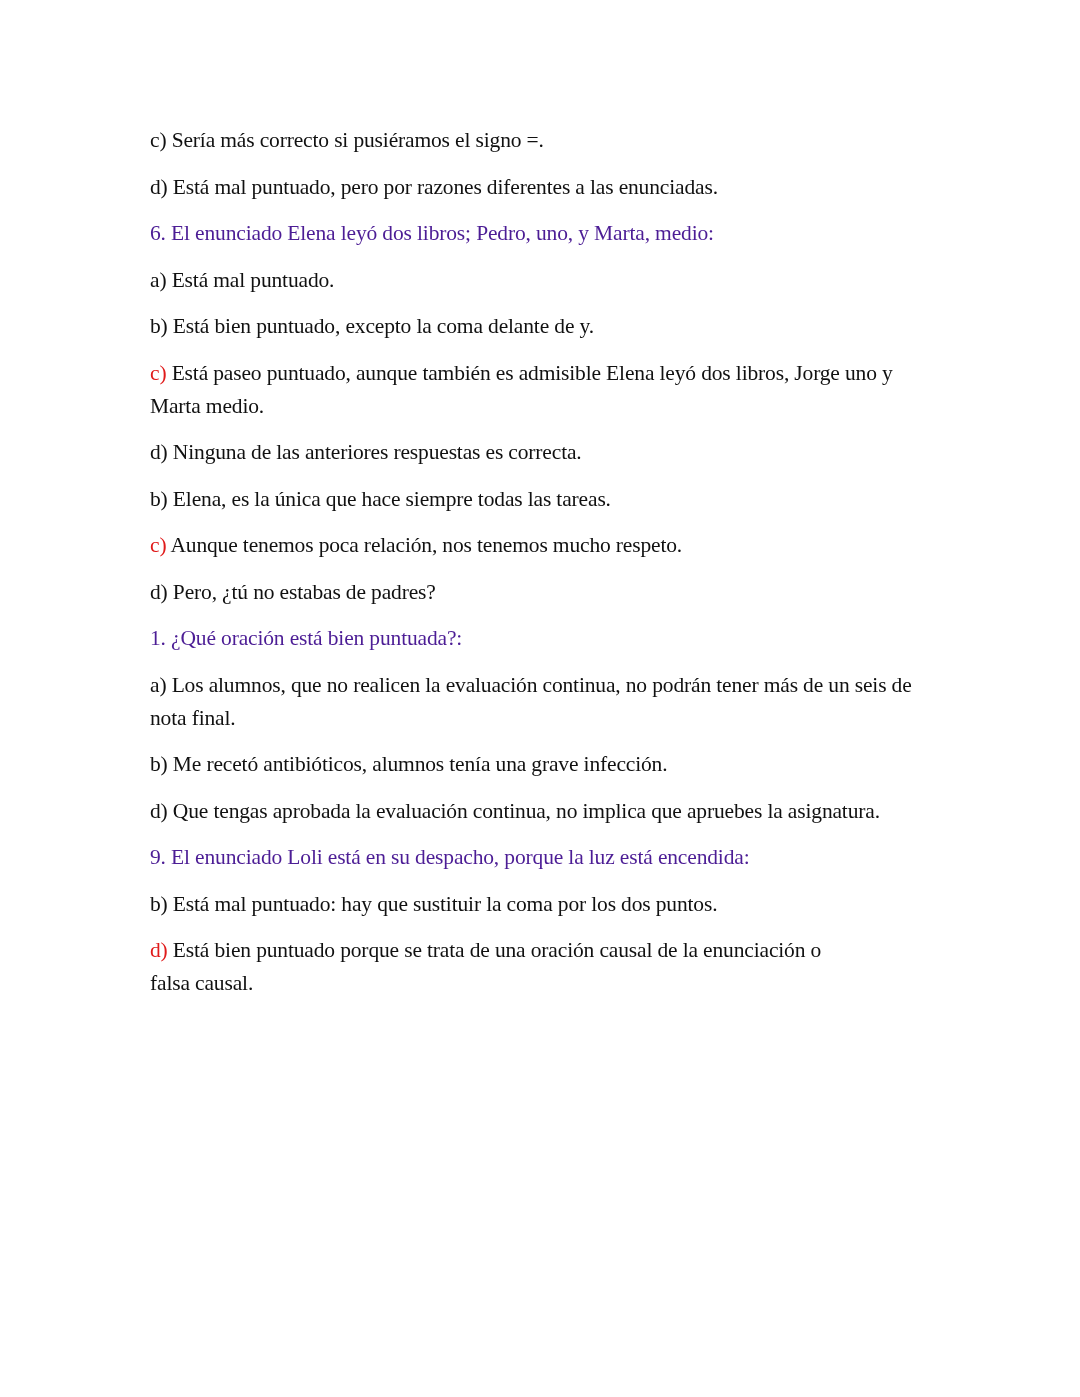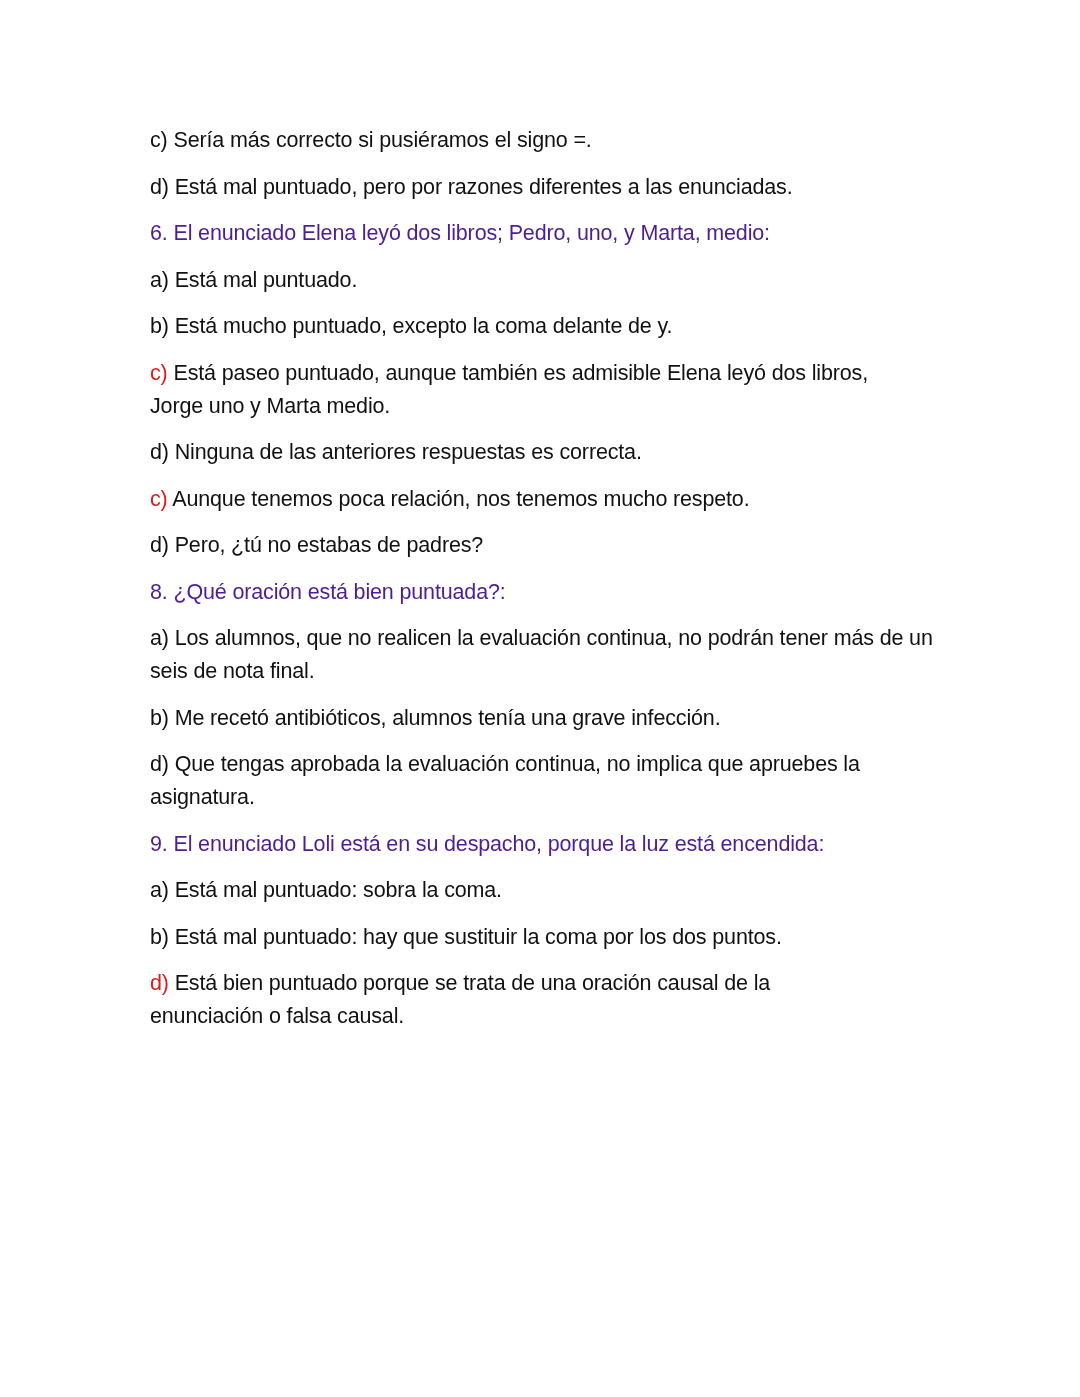--- a/index.html
+++ b/index.html
@@ -20,20 +20,21 @@
       left: 150px;
       top: 124px;
       width: 790px;
     }
     .line {
       font-size: 21.5px;
       line-height: 33px;
       margin: 0 0 13.5px 0;
       letter-spacing: -0.15px;
       word-spacing: 0px;
+      font-family: Liberation Serif, serif;
     }
     .question {
       color: #4c1d95;
     }
     .option {
       color: #111111;
     }
     .marker {
       color: #111111;
     }
@@ -46,43 +47,43 @@
 
 <div class="page">
   <p class="line option"><span class="marker">c)</span><span style="white-space:pre-wrap"> Sería más correcto si pusiéramos el signo =.</span></p>
 
   <p class="line option"><span class="marker">d)</span><span style="white-space:pre-wrap"> Está mal puntuado, pero por razones diferentes a las enunciadas.</span></p>
 
   <p class="line question">6. El enunciado Elena leyó dos libros; Pedro, uno, y Marta, medio:</p>
 
   <p class="line option"><span class="marker">a)</span><span style="white-space:pre-wrap"> Está mal puntuado.</span></p>
 
-  <p class="line option"><span class="marker">b)</span><span style="white-space:pre-wrap"> Está mucho puntuado, excepto la coma delante de y.</span></p>
+  <p class="line option"><span class="marker">b)</span><span style="white-space:pre-wrap"> Está bien puntuado, excepto la coma delante de y.</span></p>
 
   <p class="line option" style="width:760px"><span class="marker correct">c)</span><span style="white-space:pre-wrap"> Está paseo puntuado, aunque también es admisible Elena leyó dos libros, Jorge uno y Marta medio.</span></p>
 
   <p class="line option"><span class="marker">d)</span><span style="white-space:pre-wrap"> Ninguna de las anteriores respuestas es correcta.</span></p>
 
 
 
+  <p class="line option"><span class="marker">b)</span><span style="white-space:pre-wrap"> Elena, es la única que hace siempre todas las tareas.</span></p>
 
   <p class="line option"><span class="marker correct">c)</span><span style="white-space:pre-wrap"> Aunque tenemos poca relación, nos tenemos mucho respeto.</span></p>
 
   <p class="line option"><span class="marker">d)</span><span style="white-space:pre-wrap"> Pero, ¿tú no estabas de padres?</span></p>
 
-  <p class="line question">8. ¿Qué oración está bien puntuada?:</p>
+  <p class="line question">1. ¿Qué oración está bien puntuada?:</p>
 
   <p class="line option" style="width:785px"><span class="marker">a)</span><span style="white-space:pre-wrap"> Los alumnos, que no realicen la evaluación continua, no podrán tener más de un seis de nota final.</span></p>
 
   <p class="line option"><span class="marker">b)</span><span style="white-space:pre-wrap"> Me recetó antibióticos, alumnos tenía una grave infección.</span></p>
 
 
   <p class="line option" style="width:770px"><span class="marker">d)</span><span style="white-space:pre-wrap"> Que tengas aprobada la evaluación continua, no implica que apruebes la asignatura.</span></p>
 
   <p class="line question">9. El enunciado Loli está en su despacho, porque la luz está encendida:</p>
 
-  <p class="line option"><span class="marker">a)</span><span style="white-space:pre-wrap"> Está mal puntuado: sobra la coma.</span></p>
 
   <p class="line option"><span class="marker">b)</span><span style="white-space:pre-wrap"> Está mal puntuado: hay que sustituir la coma por los dos puntos.</span></p>
 
 
   <p class="line option" style="width:680px"><span class="marker correct">d)</span><span style="white-space:pre-wrap"> Está bien puntuado porque se trata de una oración causal de la enunciación o falsa causal.</span></p>
 </div>
 
 </body></html>

